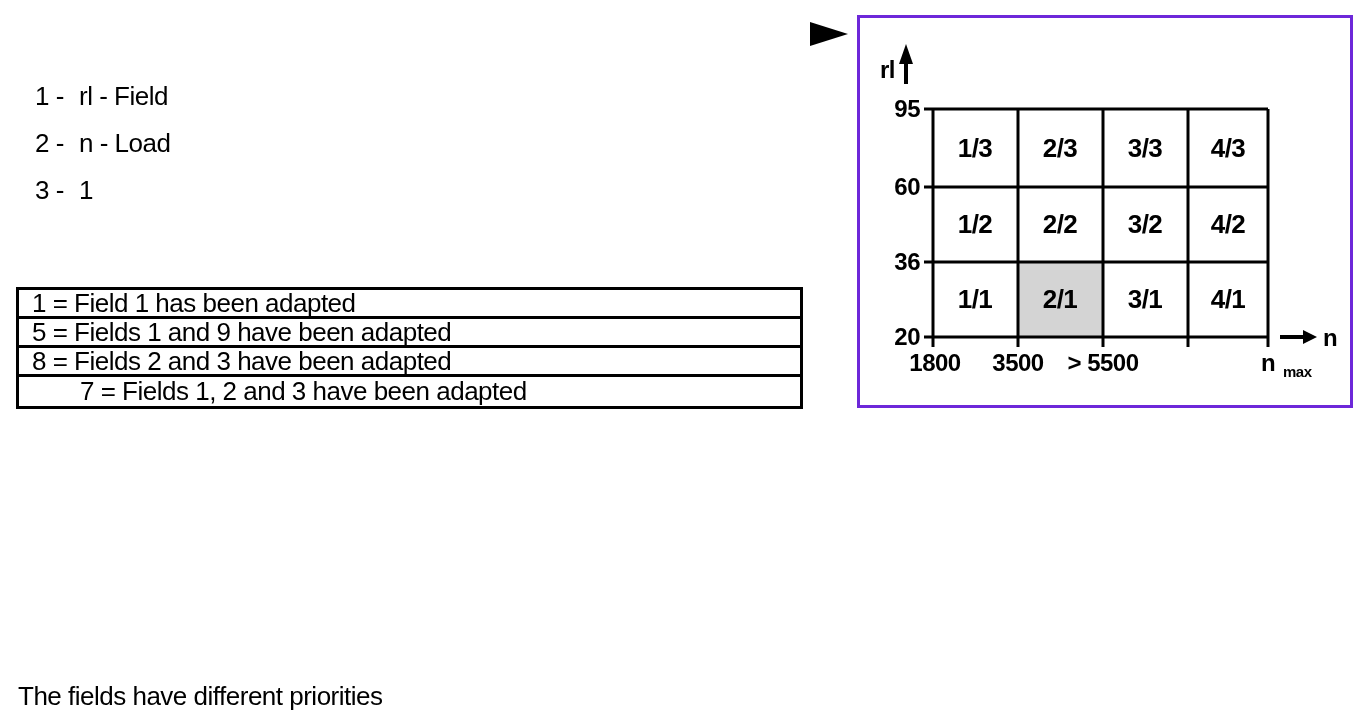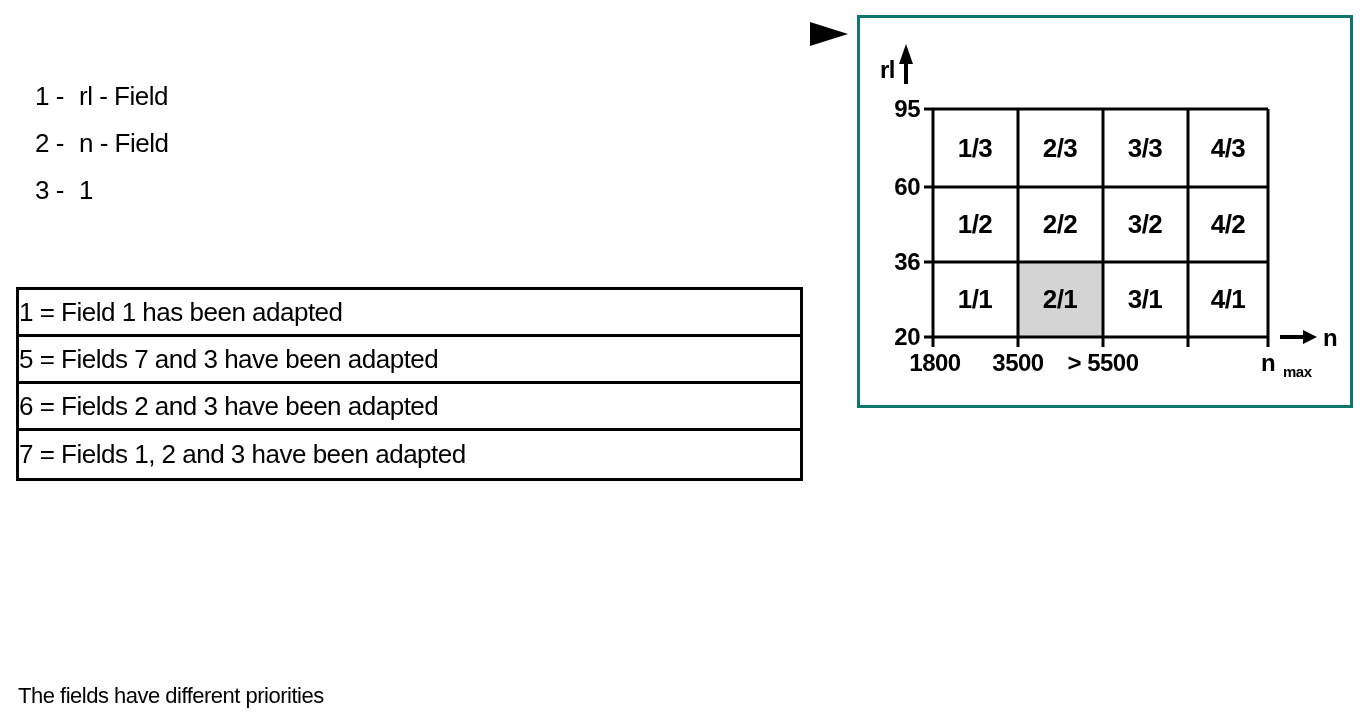--- a/index.html
+++ b/index.html
@@ -32,54 +32,55 @@
   
   .status-table {
     position: absolute;
     left: 16px;
     top: 287px;
     width: 787px;
     border: 3px solid #000;
     background: #fff;
   }
   .t-row {
-    height: 47px;
+    height: 29px;
     border-bottom: 3px solid #000;
     display: flex;
     align-items: center;
+    padding-left: 13px;
     font-size: 26px;
   }
-  .t-row:last-child { border-bottom: none; }
+  .t-row:last-child { border-bottom: none; margin-left: 48px; }
 
   
   .footer-note {
     position: absolute;
     left: 18px;
     top: 677px;
-    font-size: 22px;
+    font-size: 26px;
     line-height: 38px;
   }
 
   
   .figure-marker {
     position: absolute;
     left: 810px;
     top: 22px;
     width: 0; height: 0;
     border-top: 12px solid transparent;
     border-bottom: 12px solid transparent;
     border-left: 38px solid #000;
   }
   .diagram-box {
     position: absolute;
     left: 857px;
     top: 15px;
     width: 496px;
     height: 393px;
-    border: 3px solid #0f766e;
+    border: 3px solid #6d28d9;
     background: #fff;
   }
   .diagram-box svg { display: block; }
   .diagram-box text {
     font-family: "Liberation Sans", sans-serif;
     font-weight: bold;
     fill: #000;
     letter-spacing: -0.5px;
   }
   text.axis-num { font-size: 24px; }
@@ -95,35 +96,35 @@
   <div class="legend">
     <div class="legend-item" id="legend-item-1">
       <span class="marker">1 -</span>
       <span class="lines">
         <div>rl - Field</div>
       </span>
     </div>
     <div class="legend-item" id="legend-item-2">
       <span class="marker">2 -</span>
       <span class="lines">
-        <div>n - Field</div>
+        <div>n - Load</div>
       </span>
     </div>
     <div class="legend-item" id="legend-item-3">
       <span class="marker">3 -</span>
       <span class="lines">
         <div>1</div>
       </span>
     </div>
   </div>
 
   <div class="status-table">
     <div class="t-row">1 = Field 1 has been adapted</div>
-    <div class="t-row">5 = Fields 7 and 3 have been adapted</div>
-    <div class="t-row">6 = Fields 2 and 3 have been adapted</div>
+    <div class="t-row">5 = Fields 1 and 9 have been adapted</div>
+    <div class="t-row">8 = Fields 2 and 3 have been adapted</div>
     <div class="t-row">7 = Fields 1, 2 and 3 have been adapted</div>
   </div>
 
   <div class="footer-note">The fields have different priorities</div>
 
   <div class="figure-marker"></div>
 
   <div class="diagram-box">
     <svg width="490" height="387" viewBox="0 0 490 387">
 

